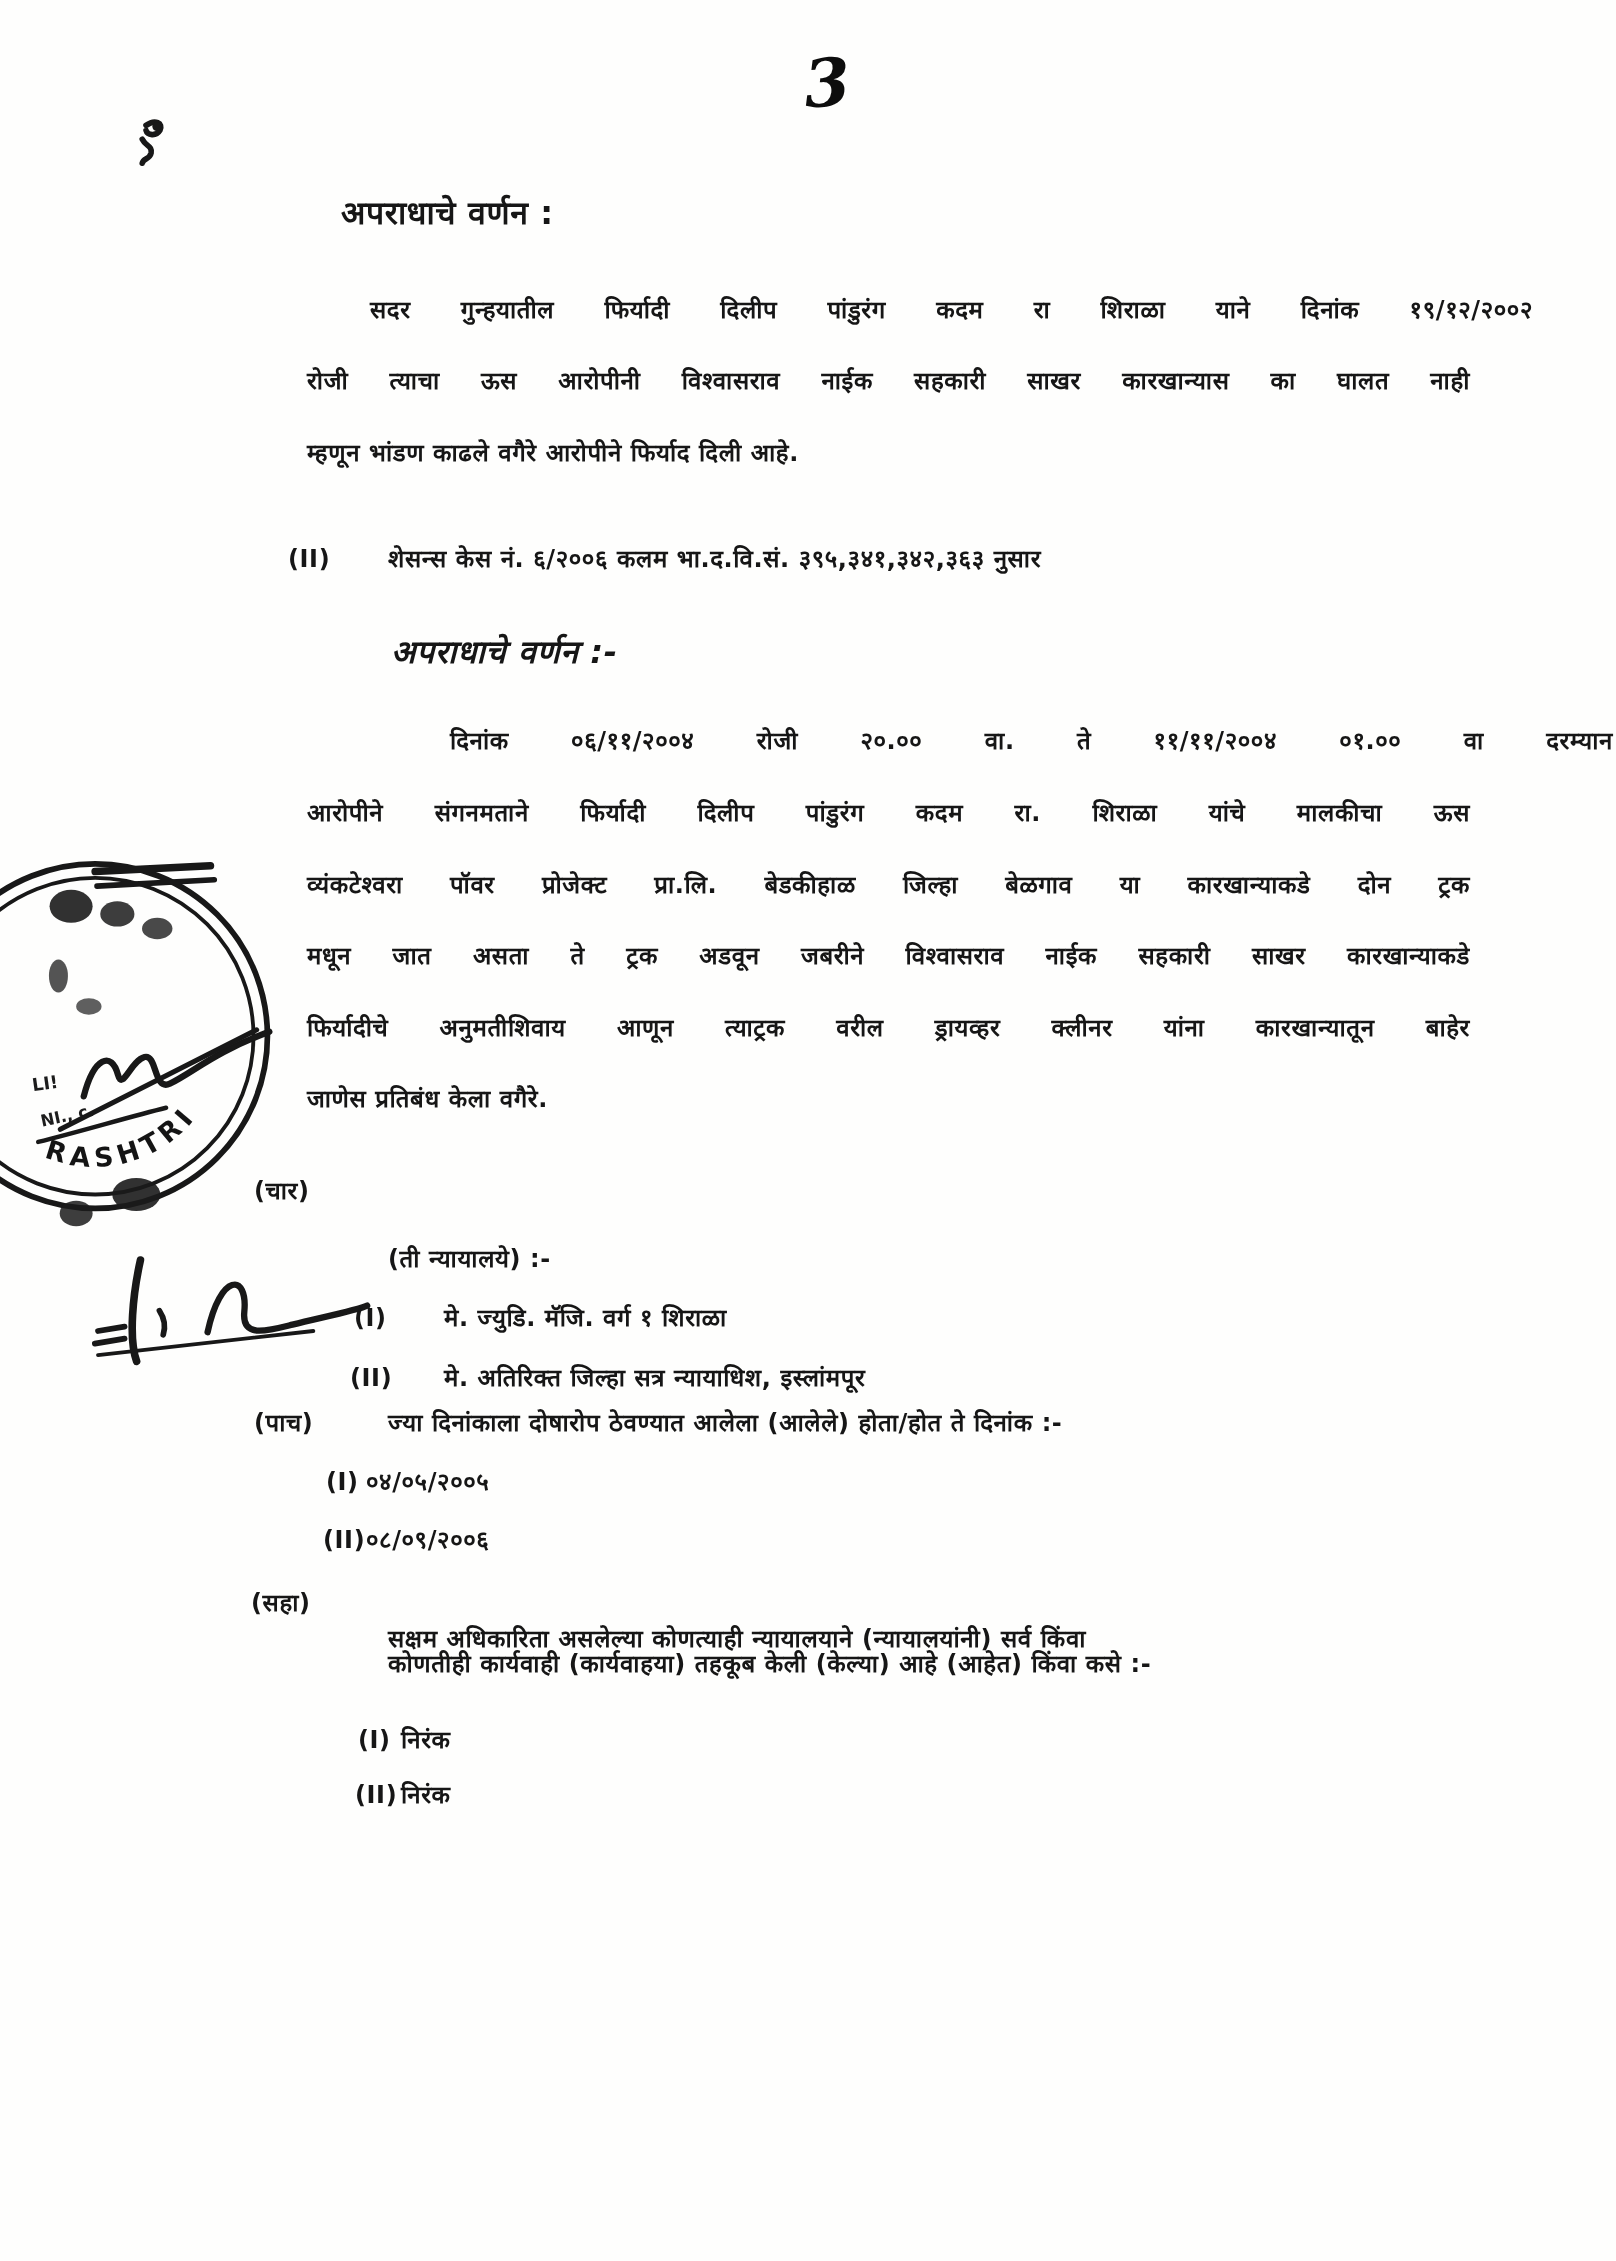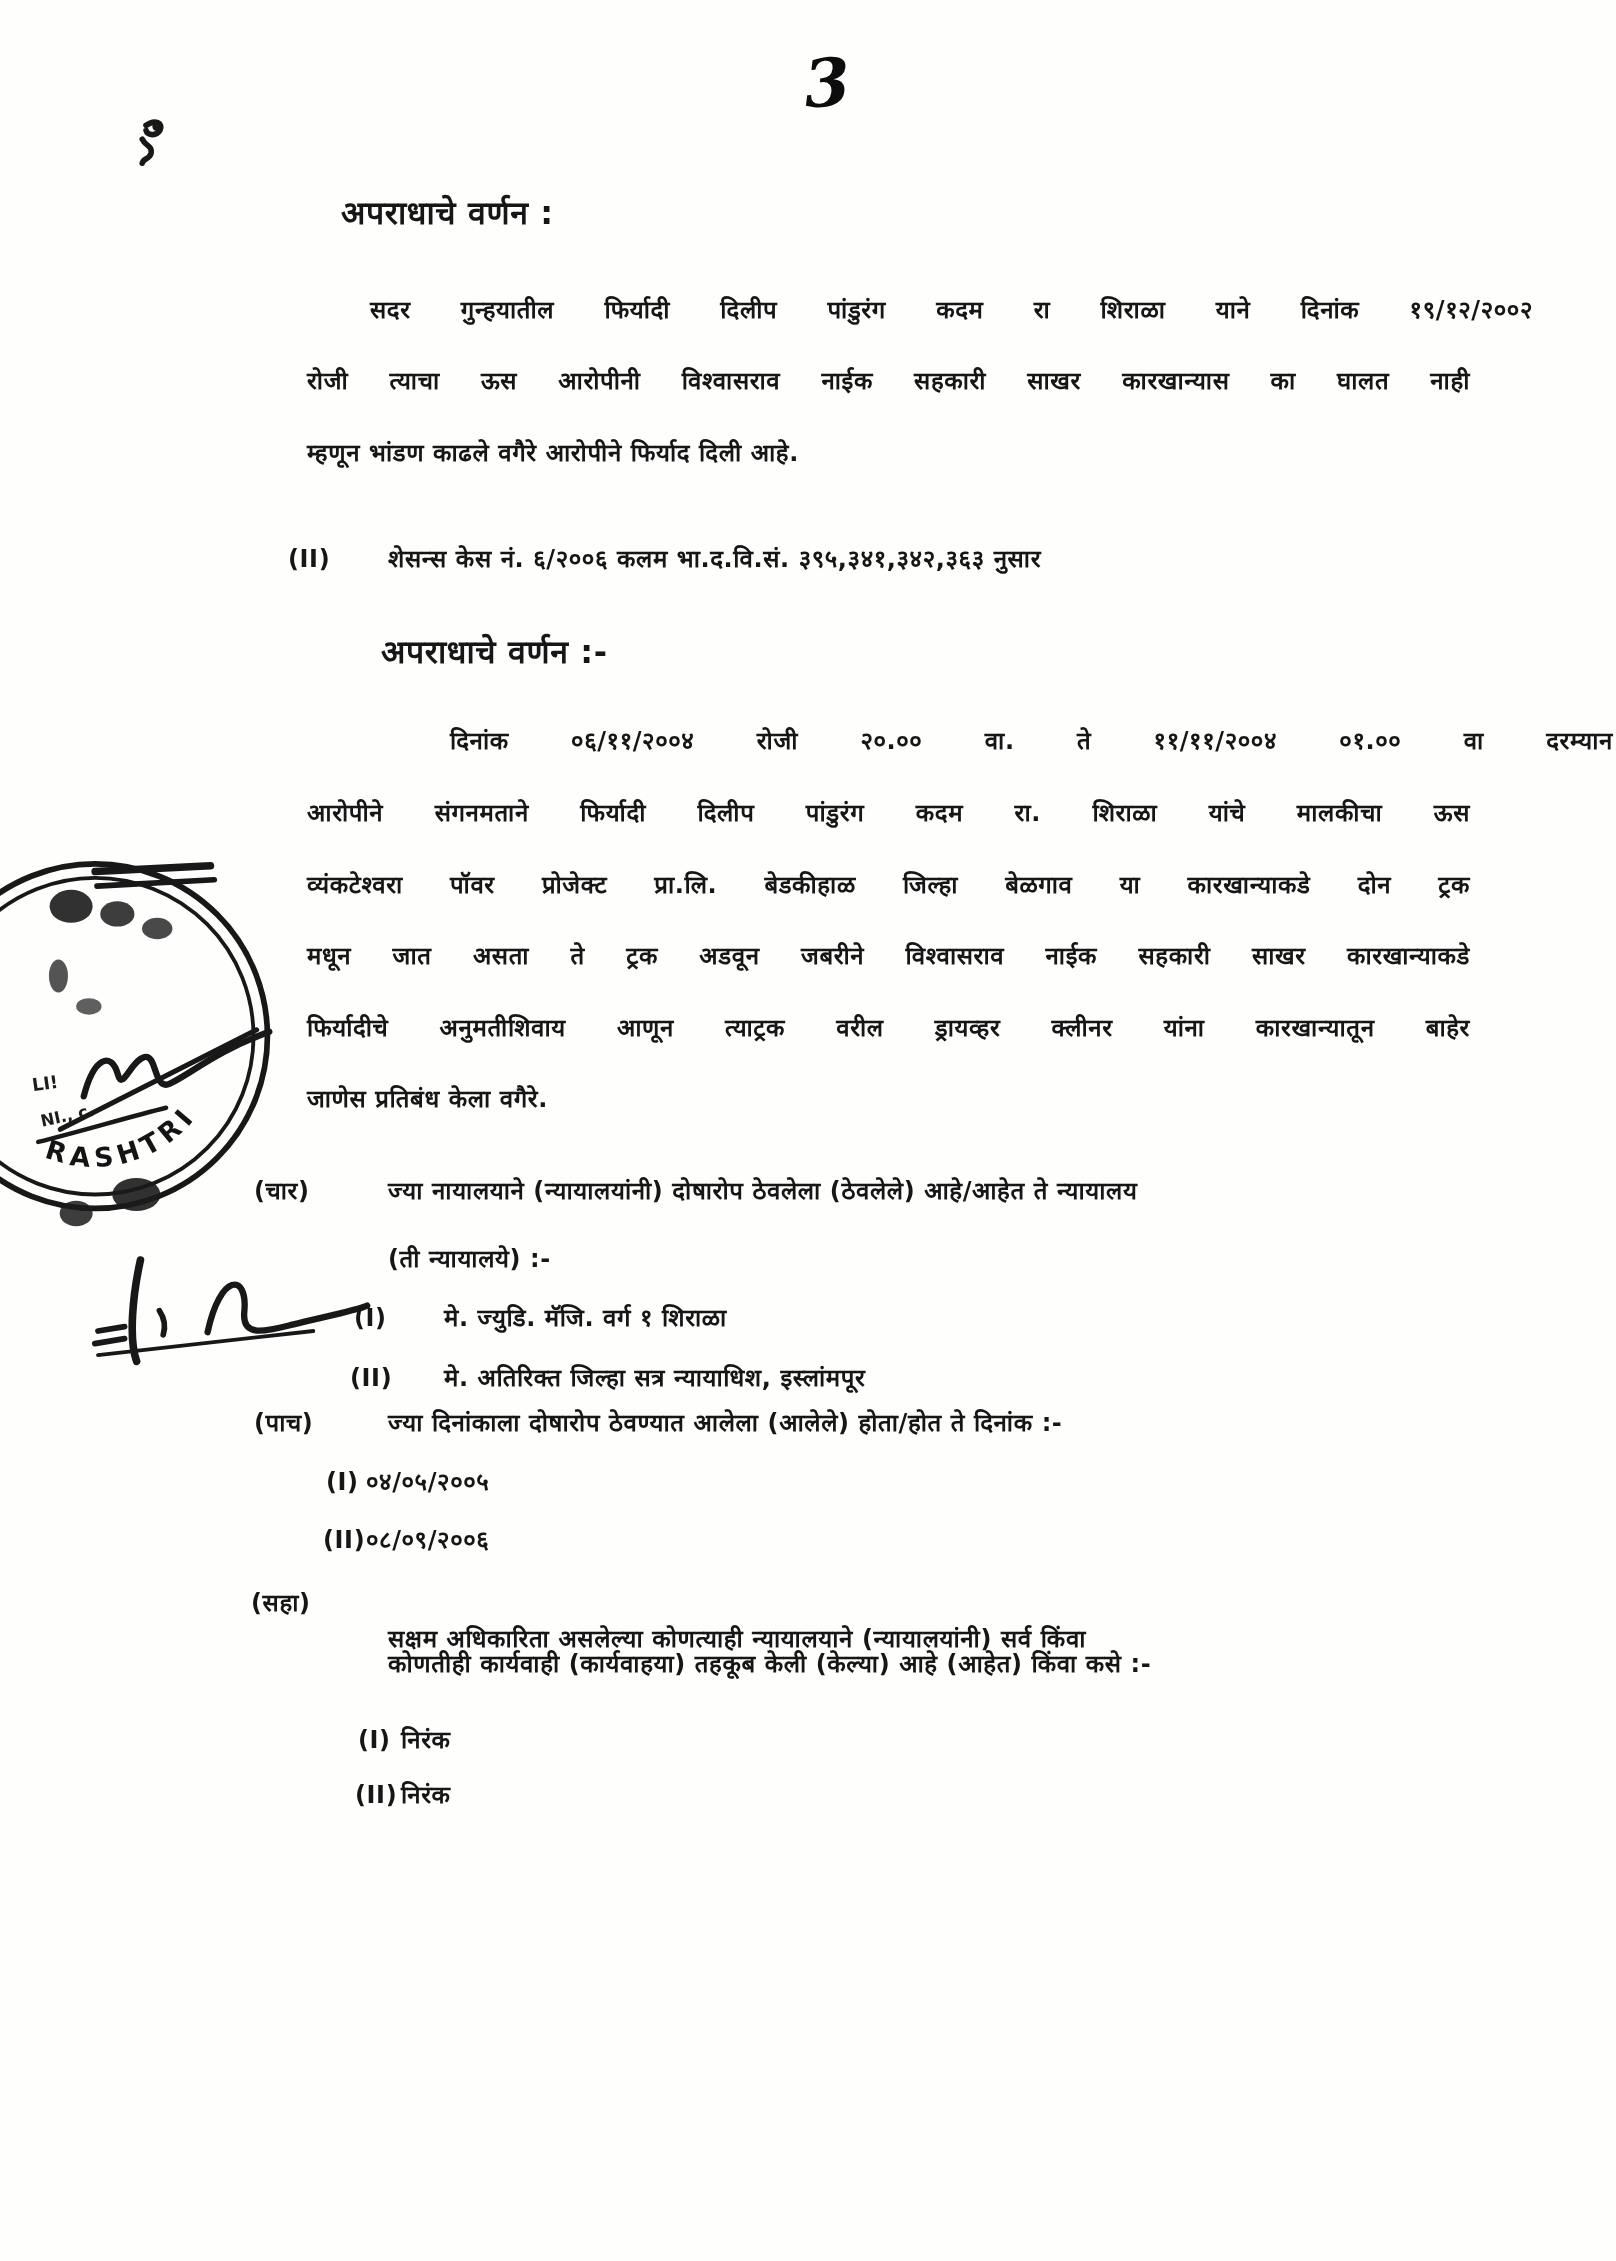--- a/index.html
+++ b/index.html
@@ -64,21 +64,21 @@
 
   <div class="heading" style="left:320px;top:190px;">अपराधाचे वर्णन :</div>
 
   <div class="line jline indent1" style="left:307px;top:287px;">सदर गुन्हयातील फिर्यादी दिलीप पांडुरंग कदम रा शिराळा याने दिनांक १९/१२/२००२</div>
   <div class="line jline" style="left:307px;top:358px;">रोजी त्याचा ऊस आरोपीनी विश्वासराव नाईक सहकारी साखर कारखान्यास का घालत नाही</div>
   <div class="line" style="left:307px;top:430px;">म्हणून भांडण काढले वगैरे आरोपीने फिर्याद दिली आहे.</div>
 
   <div class="line" style="left:288px;top:536px;">(II)</div>
   <div class="line" style="left:388px;top:536px;">शेसन्स केस नं. ६/२००६ कलम भा.द.वि.सं. ३९५,३४१,३४२,३६३ नुसार</div>
 
-  <div class="heading" style="left:360px;top:629px;">अपराधाचे वर्णन :-</div>
+  <div class="heading" style="left:370px;top:629px;font-style:italic;">अपराधाचे वर्णन :-</div>
 
   <div class="line jline indent2" style="left:307px;top:718px;">दिनांक ०६/११/२००४ रोजी २०.०० वा. ते ११/११/२००४ ०१.०० वा दरम्यान</div>
   <div class="line jline" style="left:307px;top:790px;">आरोपीने संगनमताने फिर्यादी दिलीप पांडुरंग कदम रा. शिराळा यांचे मालकीचा ऊस</div>
   <div class="line jline" style="left:307px;top:862px;">व्यंकटेश्वरा पॉवर प्रोजेक्ट प्रा.लि. बेडकीहाळ जिल्हा बेळगाव या कारखान्याकडे दोन ट्रक</div>
   <div class="line jline" style="left:307px;top:933px;">मधून जात असता ते ट्रक अडवून जबरीने विश्वासराव नाईक सहकारी साखर कारखान्याकडे</div>
   <div class="line jline" style="left:307px;top:1005px;">फिर्यादीचे अनुमतीशिवाय आणून त्याट्रक वरील ड्रायव्हर क्लीनर यांना कारखान्यातून बाहेर</div>
   <div class="line" style="left:307px;top:1076px;">जाणेस प्रतिबंध केला वगैरे.</div>
 
   <svg class="abs" style="left:0;top:843px;" width="298" height="399" viewBox="0 0 470 630">
     <circle cx="150" cy="305" r="272" class="stampink" stroke-width="9"></circle>
@@ -113,21 +113,20 @@
   <svg class="abs" style="left:63px;top:1236px;" width="336" height="152" viewBox="0 0 530 240">
     <path d="M122 38 C 110 92 103 162 116 198" class="stampink" stroke-width="12"></path>
     <path d="M152 118 q 12 18 6 38" class="stampink" stroke-width="9"></path>
     <path d="M228 152 C 248 58 292 58 286 120 C 282 162 322 150 362 140 C 420 126 468 116 480 110" class="stampink" stroke-width="10"></path>
     <path d="M55 188 L 395 150" class="stampink" stroke-width="6"></path>
     <path d="M55 150 l 42 -7" class="stampink" stroke-width="9"></path>
     <path d="M50 170 l 47 -8" class="stampink" stroke-width="9"></path>
   </svg>
 
   <div class="line" style="left:254px;top:1168px;">(चार)</div>
-  <div class="line" style="left:388px;top:1168px;">ज्या नायालयाने (न्यायालयांनी) दोषारोप ठेवलेला (ठेवलेले) आहे/आहेत ते न्यायालय</div>
   <div class="line" style="left:388px;top:1236px;">(ती न्यायालये) :-</div>
   <div class="line" style="left:354px;top:1295px;">(I)</div>
   <div class="line" style="left:444px;top:1295px;">मे. ज्युडि. मॅजि. वर्ग १ शिराळा</div>
   <div class="line" style="left:350px;top:1355px;">(II)</div>
   <div class="line" style="left:444px;top:1355px;">मे. अतिरिक्त जिल्हा सत्र न्यायाधिश, इस्लांमपूर</div>
 
   <div class="line" style="left:254px;top:1400px;">(पाच)</div>
   <div class="line" style="left:388px;top:1400px;">ज्या दिनांकाला दोषारोप ठेवण्यात आलेला (आलेले) होता/होत ते दिनांक :-</div>
   <div class="line" style="left:326px;top:1459px;">(I)</div>
   <div class="line" style="left:366px;top:1459px;">०४/०५/२००५</div>

